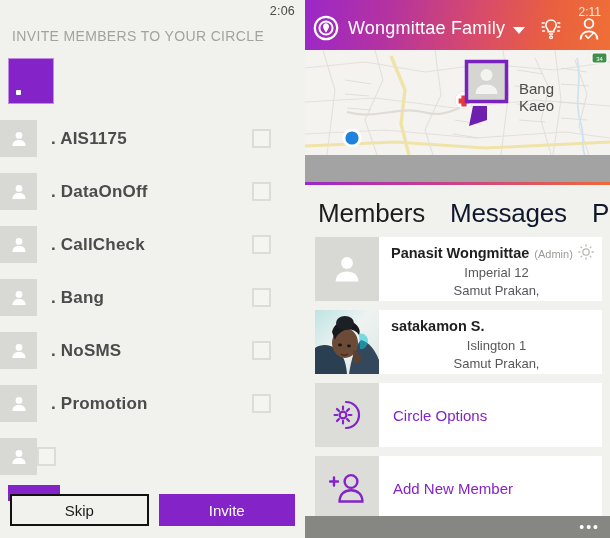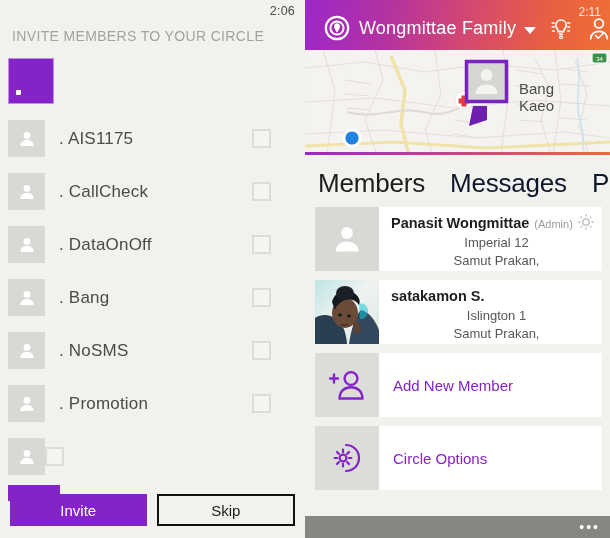--- a/index.html
+++ b/index.html
@@ -28,22 +28,23 @@
     width:46px;height:46px;background:#8323c8;
     border:1px solid #c08be0;box-sizing:border-box;
     margin:14px 0 0 8px;position:relative;
   }
   .scroll-stub .dot{
     position:absolute;left:7px;bottom:8px;width:5px;height:5px;
     background:#fff;border-radius:1px;
   }
   .contact-list{margin-top:8px;}
   .contact-row{
-    display:flex;align-items:center;height:53px;padding-left:8px;
+    display:flex;align-items:center;height:53px;padding-left:0;
     box-sizing:border-box;
+    font-weight:bold;
   }
   .c-avatar{
     width:37px;height:37px;background:#d8d8d5;flex:0 0 37px;
     display:flex;align-items:center;justify-content:center;
   }
   .c-name{
     flex:1;font-size:17px;color:#4b4b4b;margin-left:14px;
     letter-spacing:.2px;white-space:nowrap;overflow:hidden;
   }
   .c-check{
@@ -71,36 +72,36 @@
   }
   .r-header{
     position:relative;height:50px;
     background:linear-gradient(100deg,#9b27c9 0%,#b5339f 28%,#d94c68 58%,#e9603f 80%,#ef6f37 100%);
   }
   .r-clock{
     position:absolute;right:9px;top:5px;font-size:12px;color:#ffe8dc;
   }
   .r-headrow{
     position:absolute;left:0;bottom:4px;width:100%;height:36px;
-    display:flex;align-items:center;padding:0 19px;box-sizing:border-box;
+    display:flex;align-items:center;padding:0 8px;box-sizing:border-box;
   }
   .logo{width:26px;height:26px;flex:0 0 26px;}
   .circle-title{
     font-size:18px;color:#ffffff;margin-left:9px;white-space:nowrap;
     letter-spacing:.2px;
   }
   .caret{
     width:0;height:0;border-left:6px solid transparent;border-right:6px solid transparent;
     border-top:7px solid #ffffff;margin-left:8px;margin-top:4px;
   }
   .head-spacer{flex:1;}
   .head-icon{width:26px;height:28px;margin-left:12px;flex:0 0 26px;}
 
   
-  .map{position:relative;height:102px;overflow:hidden;background:#84cc16;}
+  .map{position:relative;height:132px;overflow:hidden;background:#a3a3a3;}
   .map svg{display:block;}
   .map-divider{height:3px;background:linear-gradient(100deg,#9b27c9 0%,#c93f8c 45%,#ee6a3a 100%);}
 
   
   .tabs{
     display:flex;align-items:flex-end;height:46px;padding-left:13px;
     gap:25px;background:#f1f1ee;
   }
   .tab{font-size:26px;letter-spacing:-.2px;white-space:nowrap;padding-bottom:2px;}
   .tab.active{color:#1d1d1d;}
@@ -171,42 +172,42 @@
         <div class="c-check"></div>
       </div>
 
       <div class="contact-row">
         <div class="c-avatar">
           <svg width="20" height="20" viewBox="0 0 20 20">
               <circle cx="10" cy="6.4" r="3.4" fill="#fff"></circle>
               <path d="M3.4 17c0-3.9 2.9-5.9 6.6-5.9s6.6 2 6.6 5.9z" fill="#fff"></path>
             </svg>
         </div>
+        <div class="c-name">. DataOnOff</div>
+        <div class="c-check"></div>
+      </div>
+
+      <div class="contact-row">
+        <div class="c-avatar">
+          <svg width="20" height="20" viewBox="0 0 20 20">
+              <circle cx="10" cy="6.4" r="3.4" fill="#fff"></circle>
+              <path d="M3.4 17c0-3.9 2.9-5.9 6.6-5.9s6.6 2 6.6 5.9z" fill="#fff"></path>
+            </svg>
+        </div>
         <div class="c-name">. CallCheck</div>
         <div class="c-check"></div>
       </div>
 
       <div class="contact-row">
         <div class="c-avatar">
           <svg width="20" height="20" viewBox="0 0 20 20">
               <circle cx="10" cy="6.4" r="3.4" fill="#fff"></circle>
               <path d="M3.4 17c0-3.9 2.9-5.9 6.6-5.9s6.6 2 6.6 5.9z" fill="#fff"></path>
             </svg>
         </div>
-        <div class="c-name">. DataOnOff</div>
-        <div class="c-check"></div>
-      </div>
-
-      <div class="contact-row">
-        <div class="c-avatar">
-          <svg width="20" height="20" viewBox="0 0 20 20">
-              <circle cx="10" cy="6.4" r="3.4" fill="#fff"></circle>
-              <path d="M3.4 17c0-3.9 2.9-5.9 6.6-5.9s6.6 2 6.6 5.9z" fill="#fff"></path>
-            </svg>
-        </div>
         <div class="c-name">. Bang</div>
         <div class="c-check"></div>
       </div>
 
       <div class="contact-row">
         <div class="c-avatar">
           <svg width="20" height="20" viewBox="0 0 20 20">
               <circle cx="10" cy="6.4" r="3.4" fill="#fff"></circle>
               <path d="M3.4 17c0-3.9 2.9-5.9 6.6-5.9s6.6 2 6.6 5.9z" fill="#fff"></path>
             </svg>
@@ -234,22 +235,22 @@
             </svg>
         </div>
         <div class="c-check"></div>
       </div>
 
     </div>
 
     <div class="bottom-stub"></div>
 
     <div class="left-buttons">
+      <div class="btn btn-skip">Skip</div>
       <div class="btn btn-invite">Invite</div>
-      <div class="btn btn-skip">Skip</div>
     </div>
 
   </div>
 
   <div class="right-panel">
 
     <div class="r-header">
       <span class="r-clock">2:11</span>
       <div class="r-headrow">
         <span class="logo">
@@ -391,42 +392,42 @@
         </div>
         <div class="card-body">
           <span class="card-name">satakamon S.</span><span class="card-role"></span>
           <div class="card-addr">Islington 1</div>
           <div class="card-addr">Samut Prakan,</div>
         </div>
       </div>
 
       <div class="action-card">
         <div class="action-icon">
-          <svg width="36" height="32" viewBox="0 0 36 32">
-            <circle cx="22" cy="9.5" r="6.4" fill="none" stroke="#8323c8" stroke-width="2.4"></circle>
-            <path d="M10.6 29.5c0-7.1 5-11.2 11.4-11.2s11.4 4.1 11.4 11.2z" fill="none" stroke="#8323c8" stroke-width="2.4"></path>
-            <path d="M5 5.5v8M1 9.5h8" stroke="#8323c8" stroke-width="2.4" stroke-linecap="round"></path>
-          </svg>
-        </div>
-        <div class="action-label">Add New Member</div>
-      </div>
-
-      <div class="action-card">
-        <div class="action-icon">
           <svg width="38" height="32" viewBox="0 0 38 32">
             <path d="M18 3a13 13 0 0113 13 13 13 0 01-13 13" fill="none" stroke="#8323c8" stroke-width="2.2" stroke-linecap="round"></path>
             <circle cx="15" cy="16" r="3.4" fill="none" stroke="#8323c8" stroke-width="2.2"></circle>
             <g fill="none" stroke="#8323c8" stroke-width="2.2" stroke-linecap="round">
               <path d="M15 7.6v2.6M15 21.8v2.6M6.6 16h2.6M20.8 16h2.6M9 10l1.9 1.9M19.1 20.1L21 22M21 10l-1.9 1.9M10.9 20.1L9 22"></path>
             </g>
           </svg>
         </div>
         <div class="action-label">Circle Options</div>
       </div>
 
+      <div class="action-card">
+        <div class="action-icon">
+          <svg width="36" height="32" viewBox="0 0 36 32">
+            <circle cx="22" cy="9.5" r="6.4" fill="none" stroke="#8323c8" stroke-width="2.4"></circle>
+            <path d="M10.6 29.5c0-7.1 5-11.2 11.4-11.2s11.4 4.1 11.4 11.2z" fill="none" stroke="#8323c8" stroke-width="2.4"></path>
+            <path d="M5 5.5v8M1 9.5h8" stroke="#8323c8" stroke-width="2.4" stroke-linecap="round"></path>
+          </svg>
+        </div>
+        <div class="action-label">Add New Member</div>
+      </div>
+
     </div>
 
     <div class="r-bottombar">
       <span class="dots">•••</span>
     </div>
 
   </div>
 
 </div>
 

